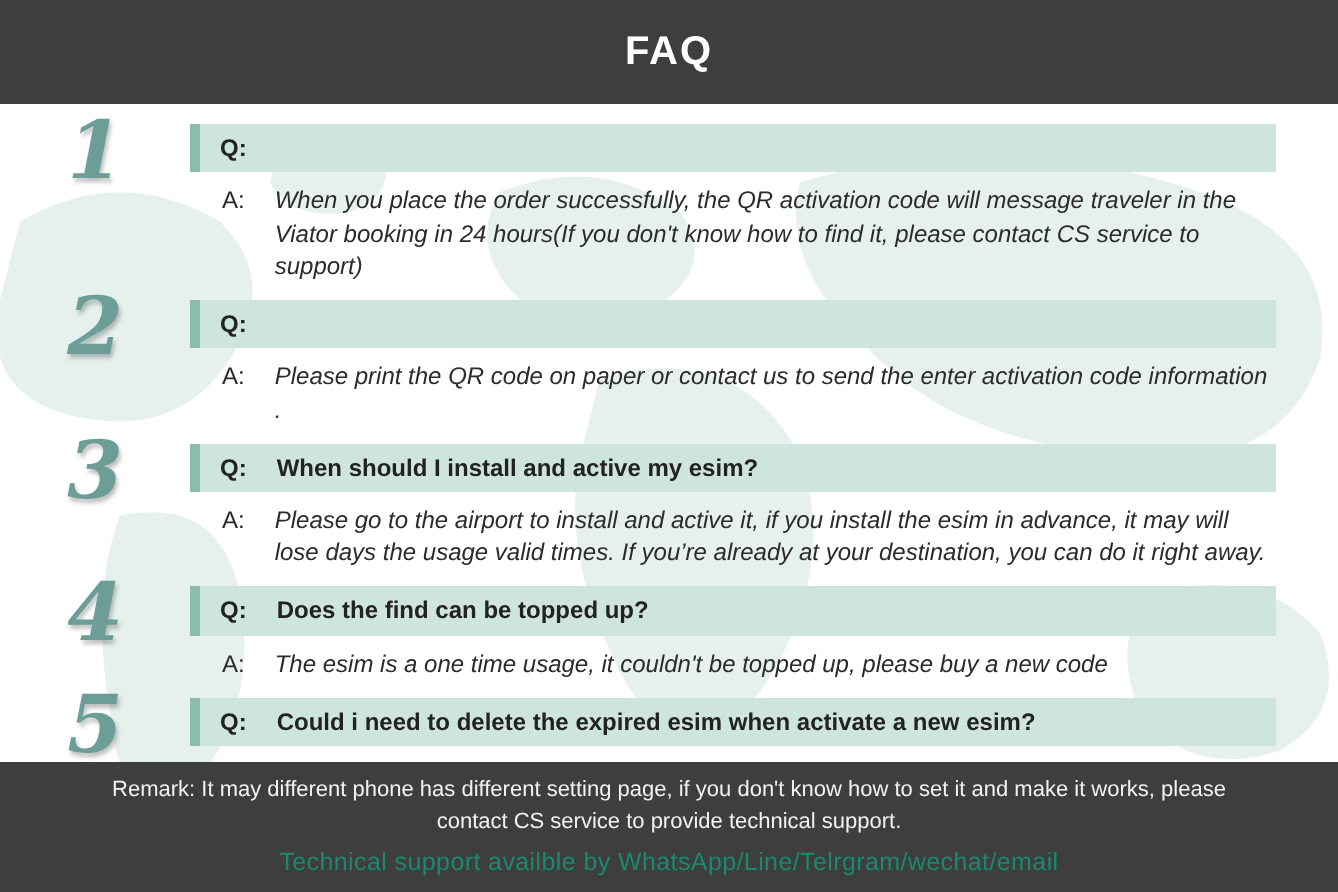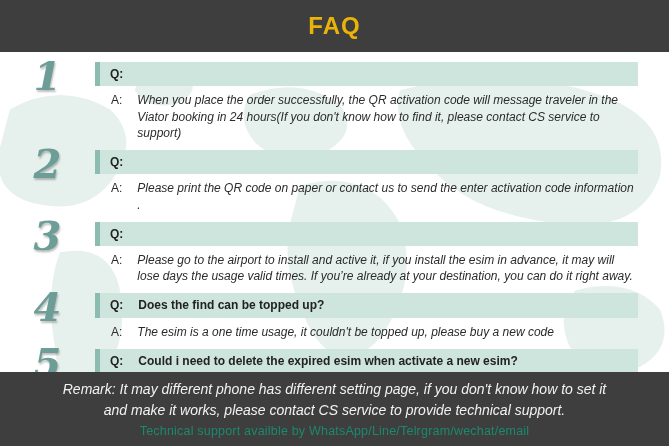--- a/index.html
+++ b/index.html
@@ -14,22 +14,22 @@
     display: flex; flex-direction: column;
     overflow: hidden; background: #ffffff;
   }
   
   .header {
     flex: 0 0 52px;
     background: #3e3e3e;
     display: flex; align-items: center; justify-content: center;
   }
   .header .title {
-    margin: 0; color: #eab308;
-    font-size: 24px; font-weight: bold; letter-spacing: 1px;
+    margin: 0; color: #ffffff;
+    font-size: 20px; font-weight: bold; letter-spacing: 1px;
   }
   
   .content {
     flex: 1 1 auto; position: relative; overflow: hidden;
     padding: 10px 31px 4px 0;
     display: flex; flex-direction: column; gap: 9px;
     background: #ffffff;
   }
   .map {
     position: absolute; left: 0; top: 0; width: 100%; height: 100%;
@@ -66,23 +66,22 @@
   .a-text { flex: 1 1 auto; font-style: italic; }
   
   .footer {
     flex: 0 0 auto;
     background: #3e3e3e;
     text-align: center;
     padding: 7px 12px 8px;
   }
   .remark {
     margin: 0 auto; color: #f2f2f2;
-    font-size: 14px; line-height: 1.45;
+    font-size: 11px; line-height: 1.45;
     max-width: 560px;
-    font-style: italic;
   }
   .support {
     margin: 4px 0 0; color: #1b8a6c;
     font-size: 12.5px; font-weight: normal; letter-spacing: 0.2px;
   }
 </style>
 </head>
 <body>
 
 <div class="page">
@@ -128,20 +127,21 @@
           <span class="a-text">Please print the QR code on paper or contact us to send the enter activation code information .</span>
         </div>
       </div>
     </section>
 
     <section class="faq-item">
       <div class="num">3</div>
       <div class="qa">
         <div class="q-row">
           <span class="q-label">Q:</span>
+          <span class="q-text">When should I install and active my esim?</span>
         </div>
         <div class="a-row">
           <span class="a-label">A:</span>
           <span class="a-text">Please go to the airport to install and active it, if you install the esim in advance, it may will lose days the usage valid times. If you’re already at your destination, you can do it right away.</span>
         </div>
       </div>
     </section>
 
     <section class="faq-item">
       <div class="num">4</div>

